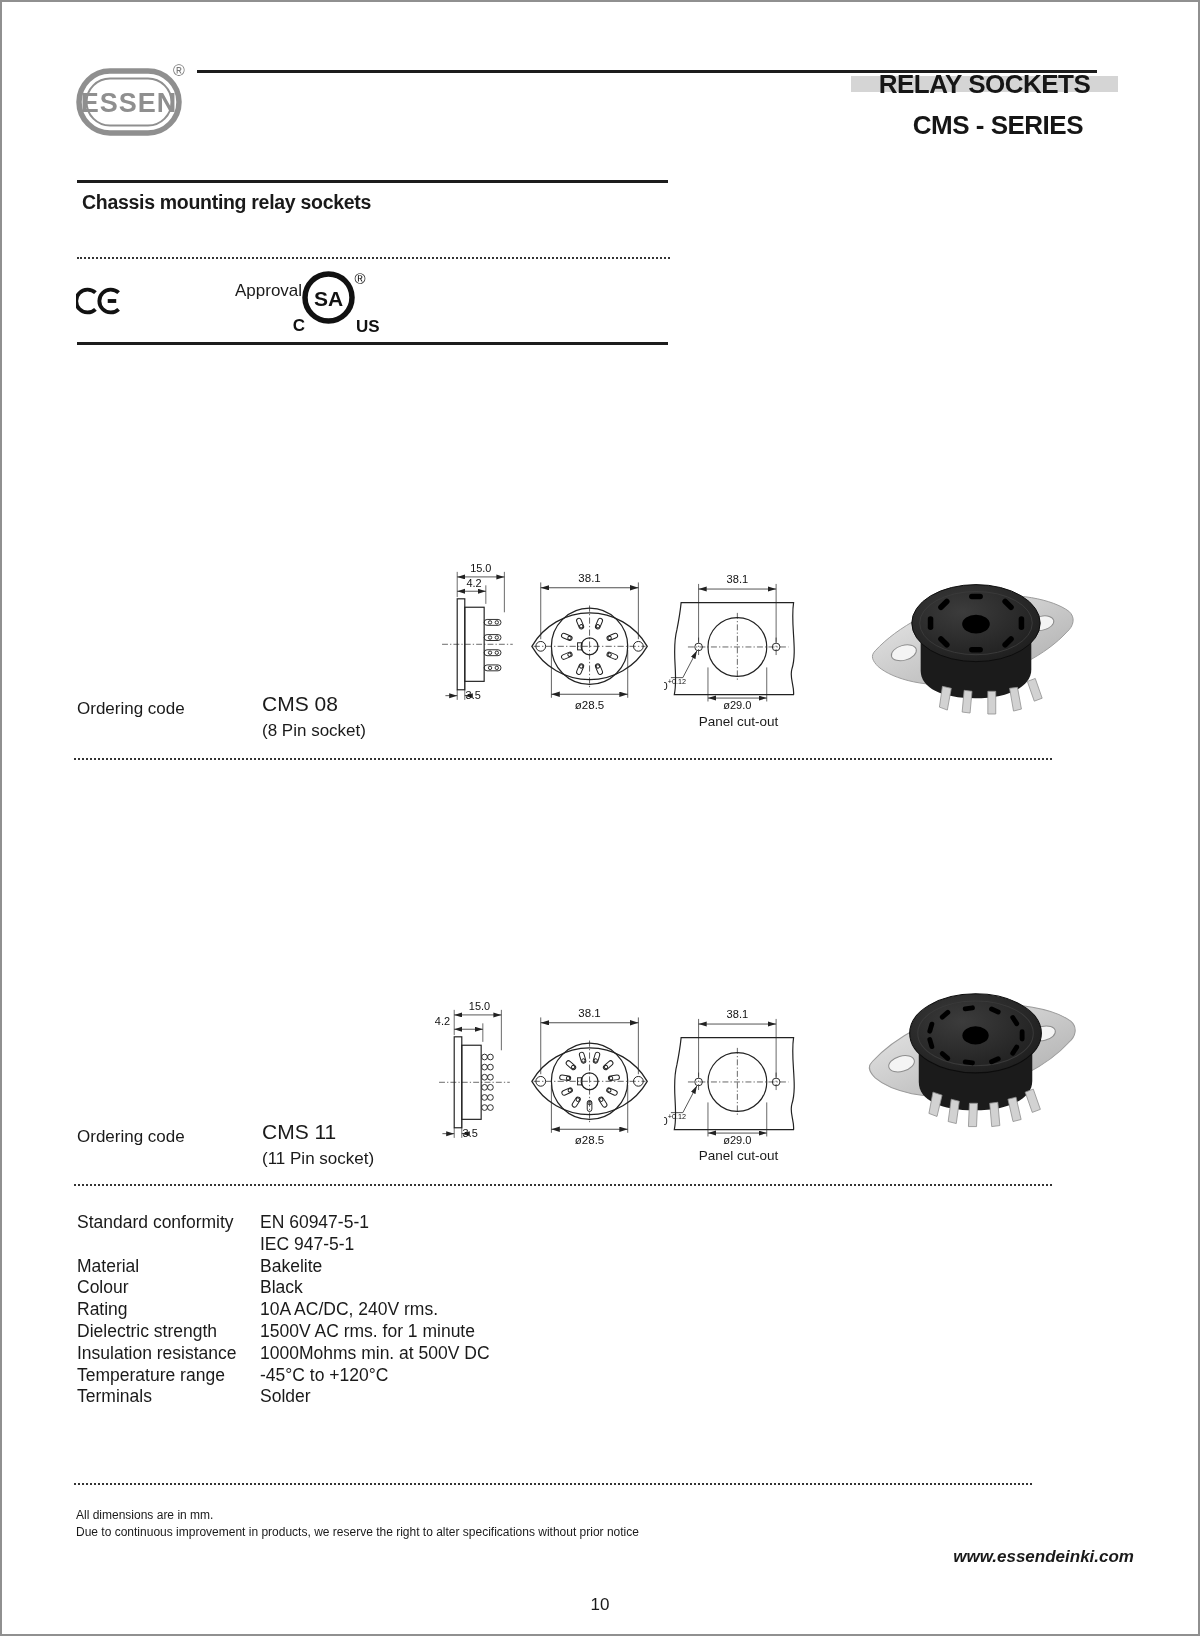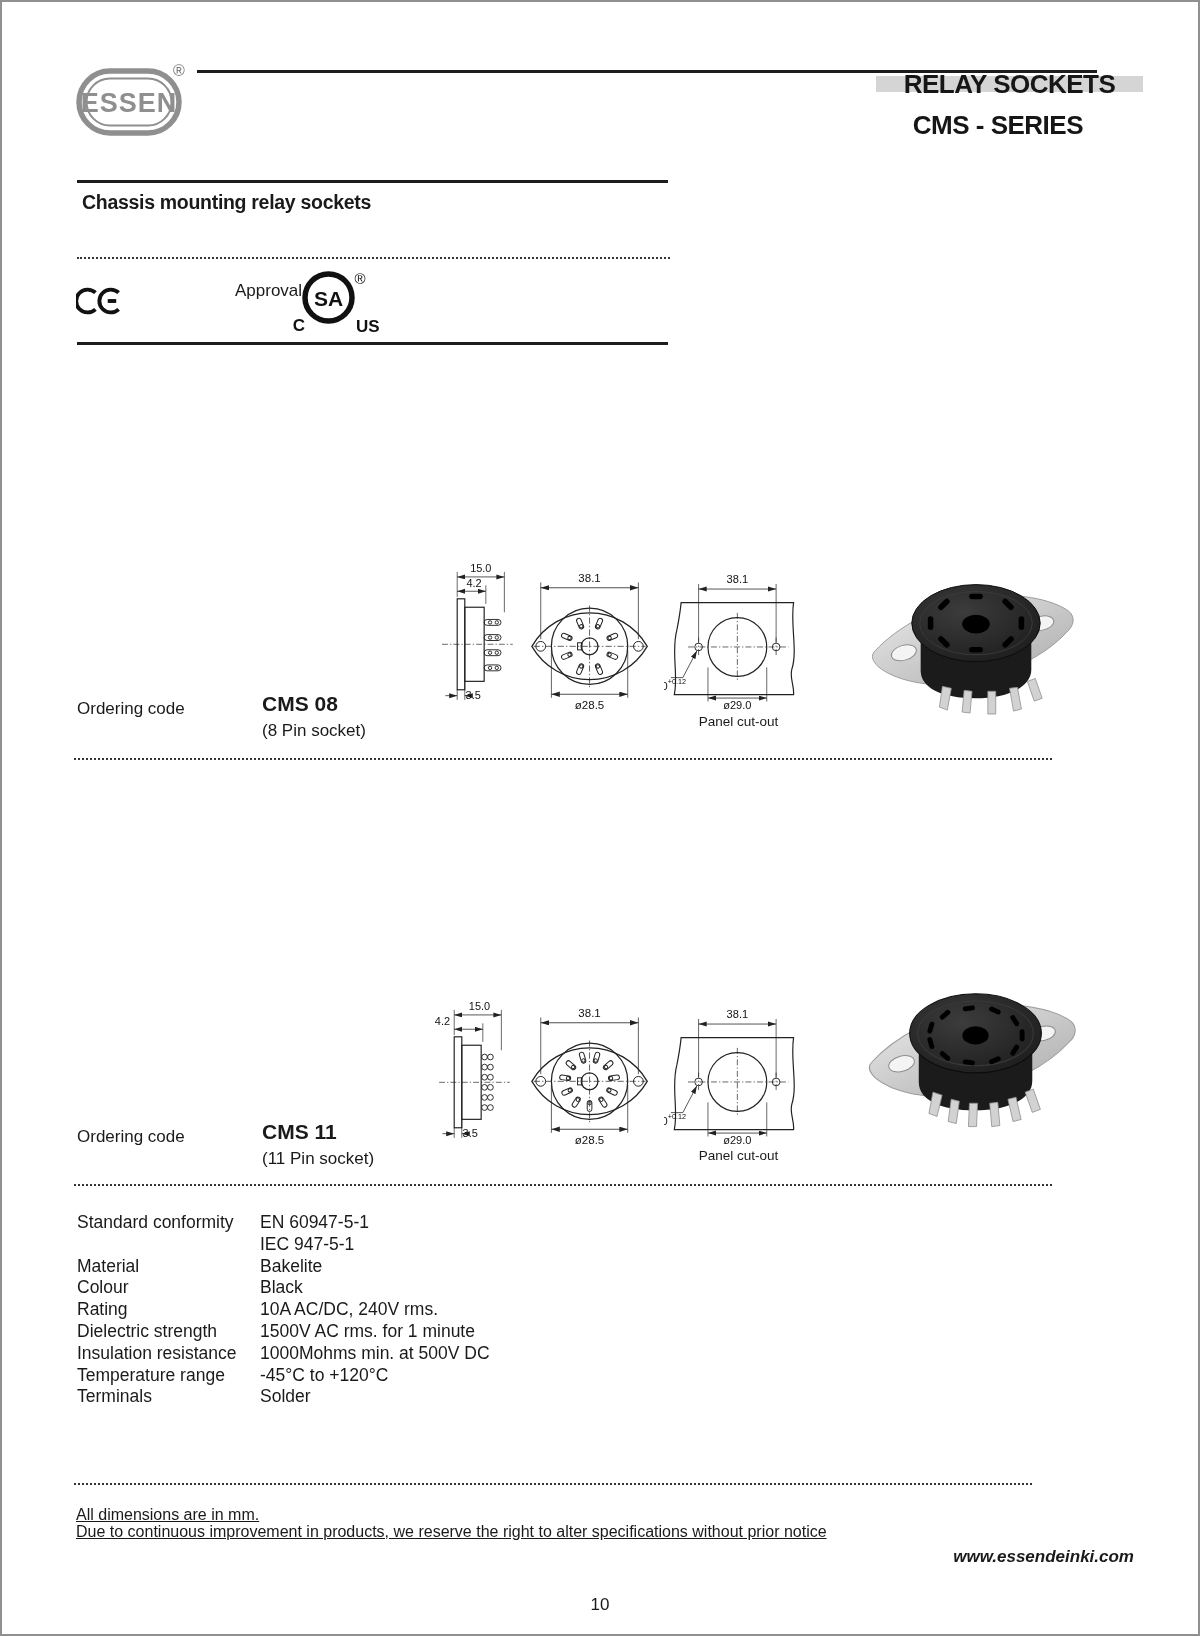--- a/index.html
+++ b/index.html
@@ -7,23 +7,23 @@
   .page{position:relative;width:1200px;height:1636px;background:#fff;
         border:2px solid #909090;box-sizing:border-box;overflow:hidden;}
   .abs{position:absolute;}
   .rule{background:#1d1d1d;height:2.5px;}
   .dotted{border-top:2px dotted #333;height:0;}
   .bar{background:#d5d5d5;display:flex;align-items:center;justify-content:center;}
   .t-title{font-size:26px;font-weight:bold;letter-spacing:-0.5px;color:#161616;}
   .t-sub{font-size:26px;font-weight:bold;letter-spacing:-0.5px;text-align:right;color:#161616;}
   .t-h2{font-size:19.5px;font-weight:bold;letter-spacing:-0.3px;}
   .t-label{font-size:17px;}
-  .t-code{font-size:21px;font-weight:bold;}
+  .t-code{font-size:21px;font-weight:normal;}
   .t-caption{font-size:13.5px;text-align:center;}
-  .t-note{font-size:16px;line-height:16.5px;text-decoration:underline;}
+  .t-note{font-size:12px;line-height:16.5px;}
   .t-site{font-size:17px;font-weight:bold;font-style:italic;}
   .t-page{font-size:17px;text-align:center;margin-top:21px;}
   .spec{width:620px;}
   .spec-row{display:flex;height:21.8px;font-size:17.5px;}
   .spec-row .lab{width:183px;flex:none;}
   
   .ln{fill:none;stroke:#222;stroke-width:1.4;}
   .lnf{fill:none;stroke:#222;stroke-width:1.1;}
   .xl{stroke:#222;stroke-width:0.8;}
   .dl{stroke:#222;stroke-width:0.9;fill:none;}
@@ -60,21 +60,21 @@
 
   <svg class="abs" style="left:73px;top:60px" width="114" height="78" viewBox="0 0 114 78">
     <rect x="4" y="9" width="100" height="62" rx="31" fill="none" stroke="#8f8f8f" stroke-width="5.5"></rect>
     <rect x="11.5" y="16.5" width="85" height="47" rx="23.5" fill="none" stroke="#8f8f8f" stroke-width="2"></rect>
     <text class="logo-txt" x="54" y="50" font-size="27" letter-spacing="1" text-anchor="middle">ESSEN</text>
     <text x="104" y="14" font-size="16" fill="#777" text-anchor="middle">®</text>
   </svg>
 
   <div class="abs rule" style="left:195px;top:68px;width:900px;height:3px"></div>
 
-  <div class="abs bar" style="left:874px;top:74px;width:267px;height:16px">
+  <div class="abs bar" style="left:849px;top:74px;width:267px;height:16px">
     <span class="t-title">RELAY SOCKETS</span>
   </div>
   <div class="abs t-sub" style="left:829px;top:108px;width:252px">CMS - SERIES</div>
 
   <div class="abs rule" style="left:75px;top:178px;width:591px"></div>
   <div class="abs t-h2" style="left:80px;top:189px">Chassis mounting relay sockets</div>
   <div class="abs dotted" style="left:75px;top:255px;width:593px"></div>
 
   <svg class="abs" style="left:74px;top:282px" width="48" height="34" viewBox="0 0 62 44">
     <path d="M25.1,11.2 A14.8,14.8 0 1 0 25.1,32.8" fill="none" stroke="#111" stroke-width="5"></path>

